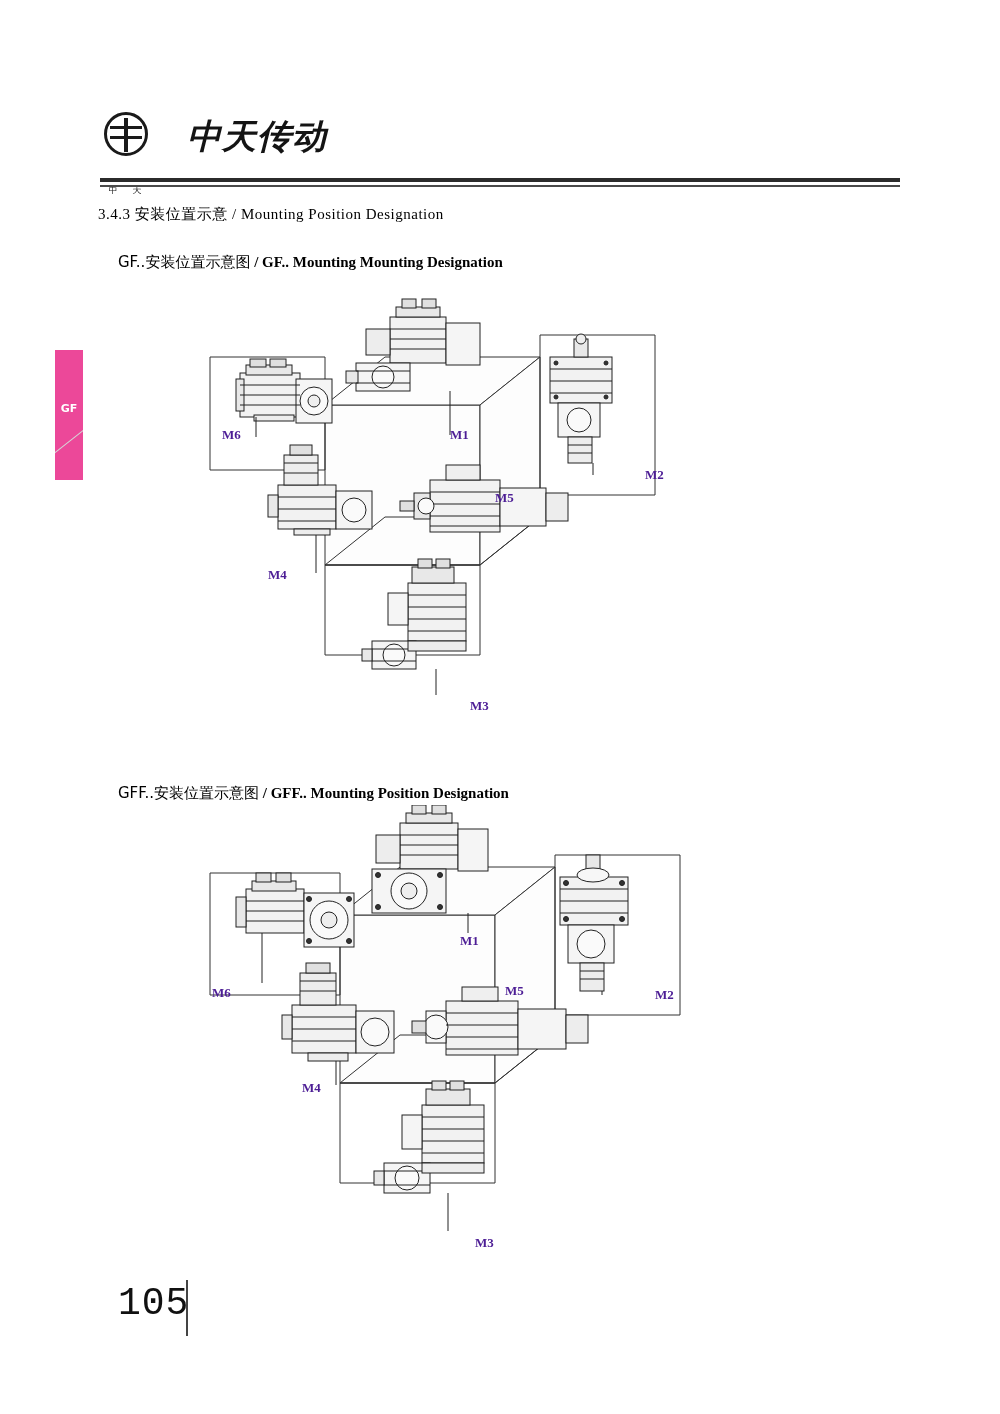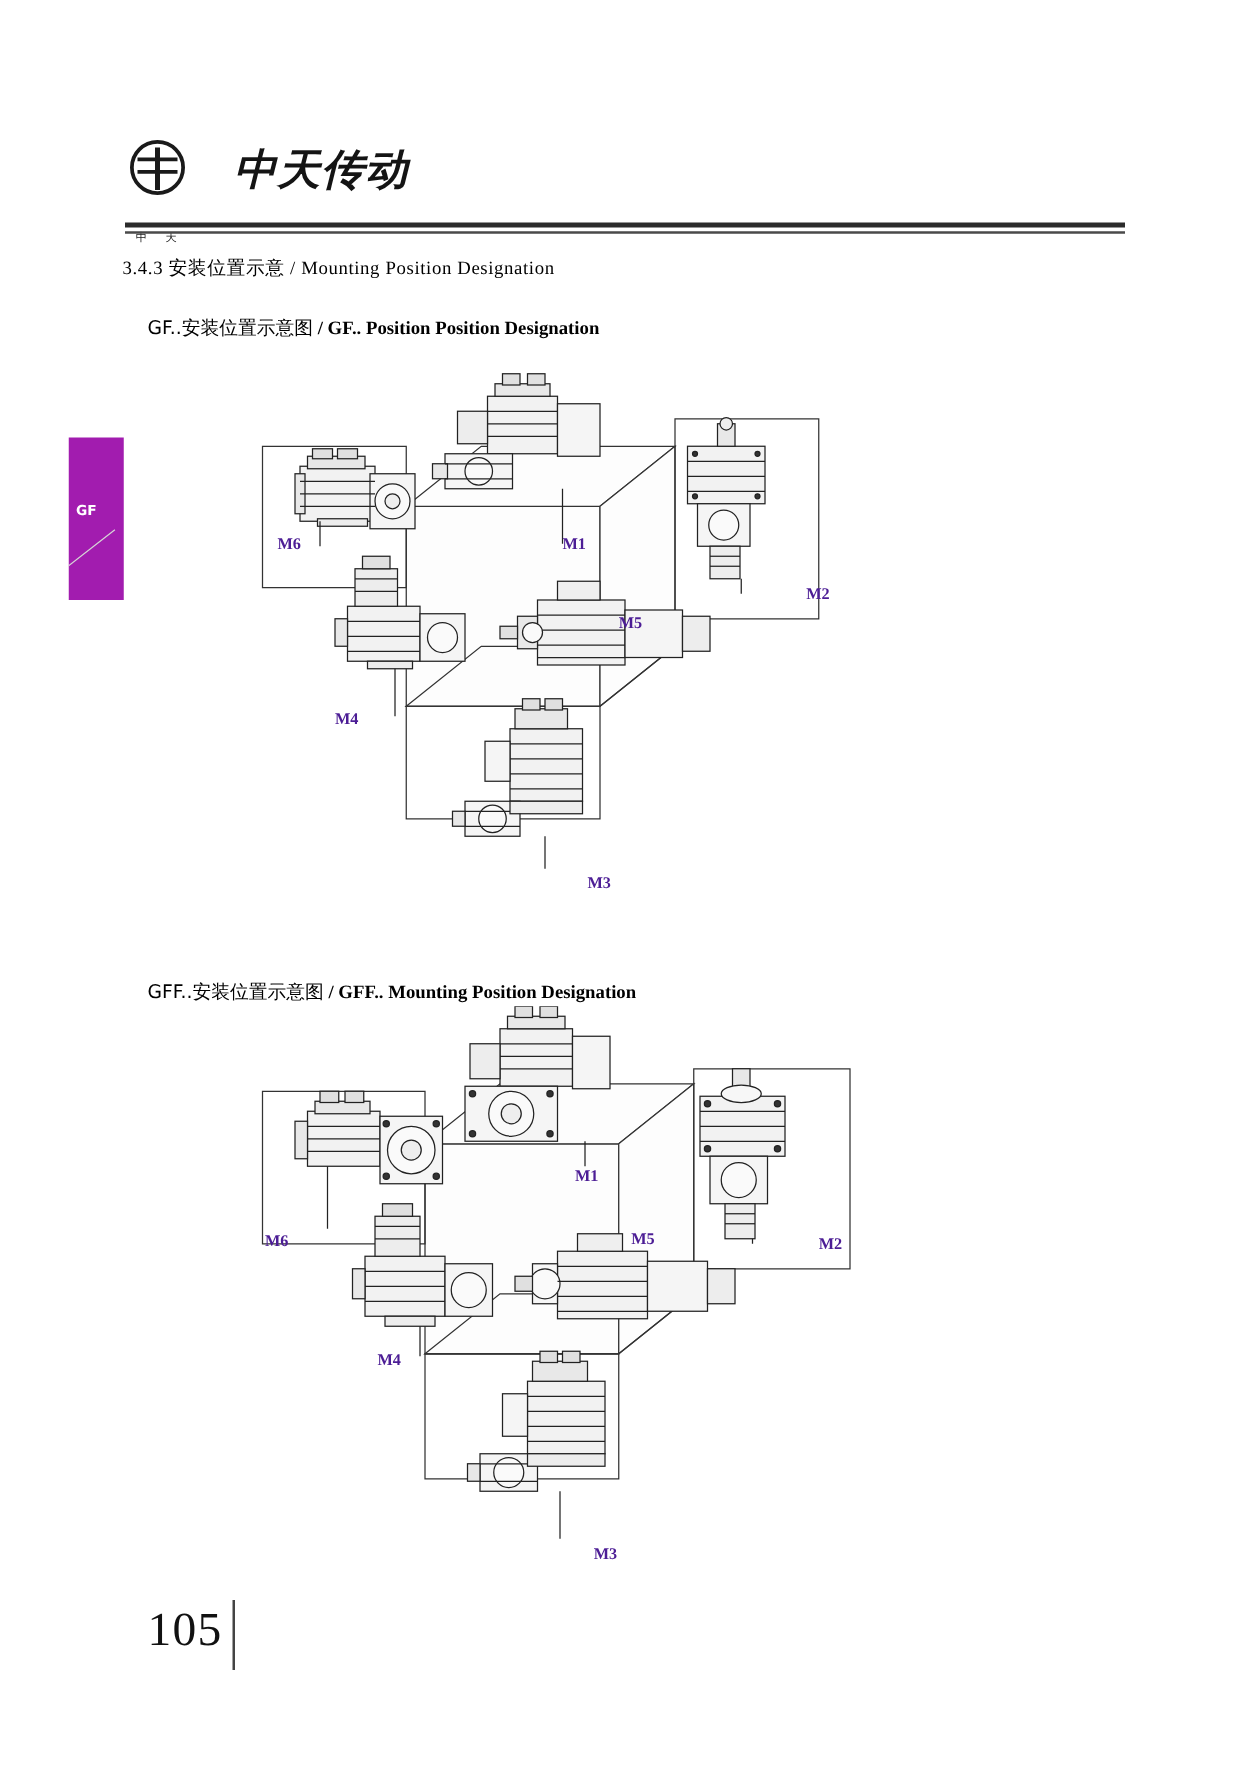--- a/index.html
+++ b/index.html
@@ -109,23 +109,23 @@
     width: 800px;
     height: 1.5px;
     background: #4a4a4a;
   }
 
   
   .side-tab {
     position: absolute;
     left: 55px;
     top: 350px;
-    width: 44px;
+    width: 28px;
     height: 130px;
-    background: #a21caf;
+    background: #ec4899;
     overflow: hidden;
   }
   .side-tab .tab-label {
     position: absolute;
     left: 0;
     top: 52px;
     width: 28px;
     text-align: center;
     font-family: "DejaVu Sans", sans-serif;
     font-size: 11px;
@@ -183,21 +183,21 @@
     font-size: 13px;
     color: #4c1d95;
     white-space: nowrap;
   }
 
   
   .page-num {
     position: absolute;
     left: 118px;
     top: 1282px;
-    font-family: Liberation Serif, serif;
+    font-family: Liberation Mono, monospace;
     font-size: 38px;
     letter-spacing: 1px;
     color: #111;
   }
   .footer-rule {
     position: absolute;
     left: 186px;
     top: 1280px;
     width: 2px;
     height: 56px;
@@ -230,21 +230,21 @@
 <div class="sec-num">
   <span>3.4.3</span>
   <span class="cn">安装位置示意</span>
   <span>/</span>
   <span>Mounting Position Designation</span>
 </div>
 
 <div class="sub-title" id="subtitle-gf">
   <span class="cn">GF..安装位置示意图</span>
   <span>/</span>
-  <span>GF.. Position Position Designation</span>
+  <span>GF.. Mounting Mounting Designation</span>
 </div>
 
 <div class="figure" id="figure-gf">
   <svg width="700" height="430" viewBox="0 0 700 430">
     <g fill="none" stroke="#333" stroke-width="1">
 
       <polygon points="175,110 330,110 330,270 175,270" fill="#fdfdfd" stroke="#333"></polygon>
       <polygon points="175,110 235,62 390,62 330,110" fill="#fdfdfd" stroke="#333"></polygon>
       <polygon points="330,110 390,62 390,222 330,270" fill="#fdfdfd" stroke="#333"></polygon>
 

